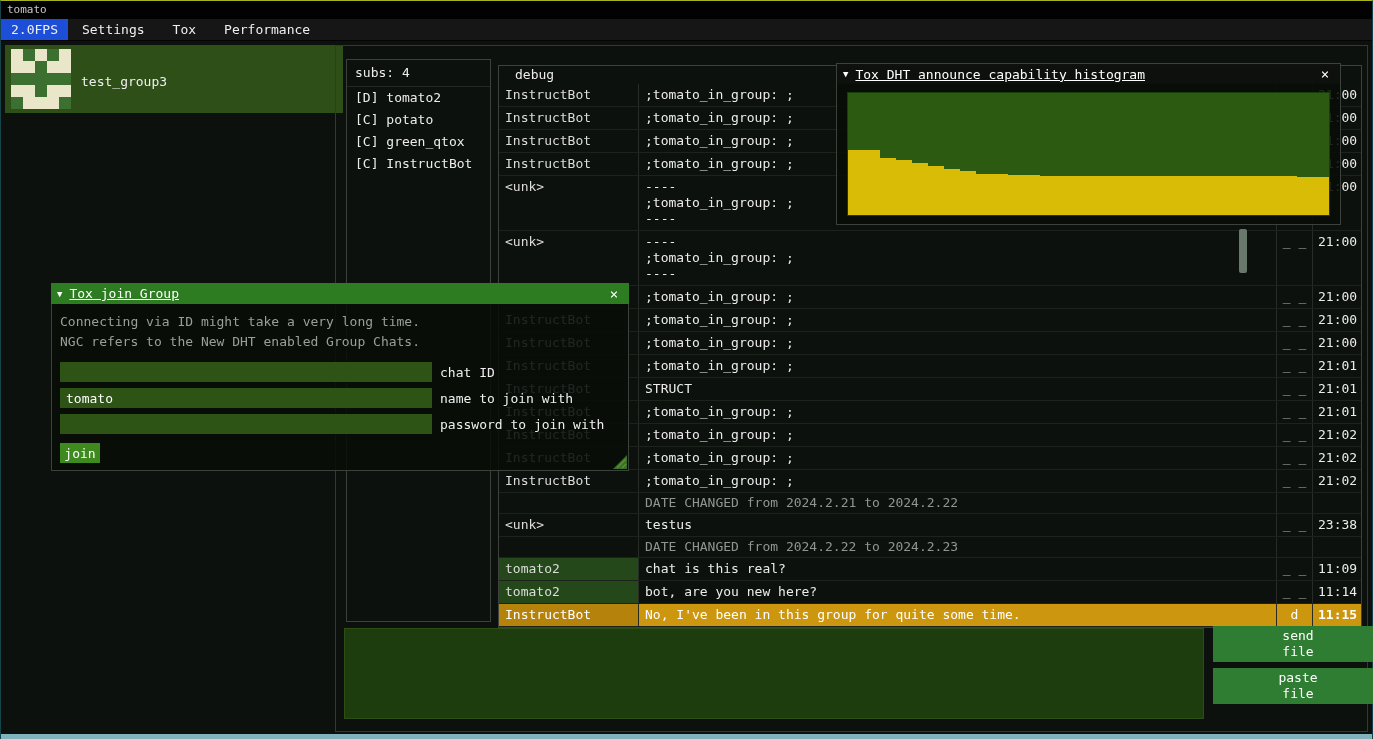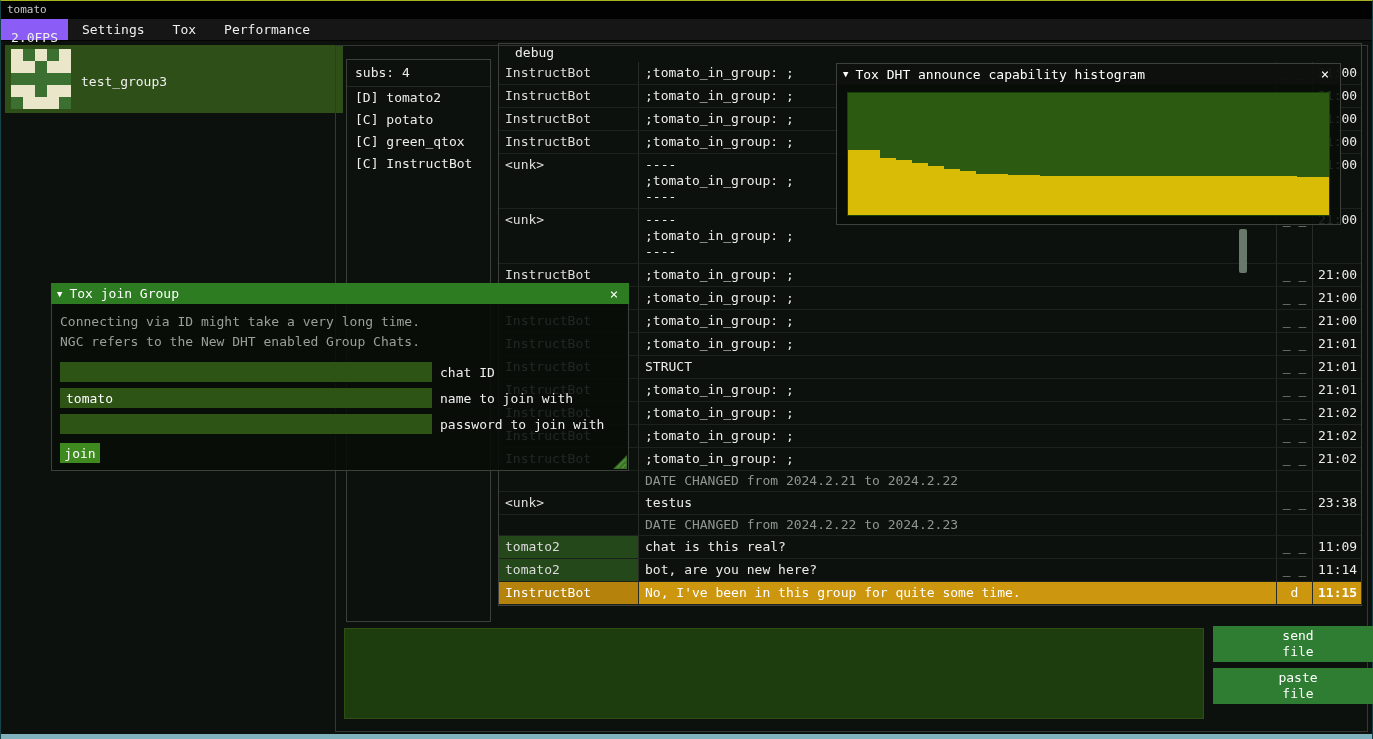--- a/index.html
+++ b/index.html
@@ -10,41 +10,41 @@
     font-size:13px;
     color:#ececec;
     position:relative;
   }
   .app { position:absolute; inset:0; border-top:1px solid #a8b21e; border-left:1px solid #14444a; border-right:1px solid #14444a; }
   .bottom-strip { position:absolute; left:0; right:0; bottom:0; height:5px; background:#7fb2bc; z-index:40; }
 
   
   .titlebar { position:absolute; top:0; left:0; right:0; height:18px; background:#020202; font-size:11px; color:#c9c9c9; padding:2px 6px; }
   .menubar { position:absolute; top:18px; left:0; right:0; height:22px; background:#161616; border-bottom:1px solid #050505; display:flex; align-items:center; color:#efefef; }
-  .menu-fps { padding:8px 10px; line-height:22px; background:#8b5cf6; height:100%; }
+  .menu-fps { padding:0 10px; line-height:22px; background:#1d4ed8; height:100%; }
   .menu-item { padding:0 14px; line-height:22px; cursor:default; }
 
   
   .sidebar { position:absolute; left:4px; top:44px; width:338px; }
   .group-row { display:flex; align-items:center; padding:4px 6px; margin-bottom:20px; min-height:66px; }
   .group-row.selected { background:var(--selected-group-bg,#2e4f17); }
   .avatar { width:60px; height:60px; display:block; flex:0 0 auto; }
   .avatar.small { width:56px; height:56px; }
   .group-label { margin-left:10px; margin-top:4px; color:#f0f0f0; }
 
   
   .right-frame { position:absolute; left:334px; top:44px; width:1033px; height:687px; border:1px solid #333833; }
 
   
   .members-panel { position:absolute; left:345px; top:58px; width:145px; height:563px; border:1px solid #3c413c; }
   .subs { padding:5px 8px 6px; border-bottom:1px solid #242924; }
   .member { padding:2px 8px; line-height:18px; }
 
   
-  .chat-panel { position:absolute; left:497px; top:42px; width:864px; height:563px; border:1px solid #3c413c; overflow:hidden; }
+  .chat-panel { position:absolute; left:497px; top:64px; width:864px; height:563px; border:1px solid #3c413c; overflow:hidden; }
   .chat-header { height:18px; line-height:17px; padding-left:16px; }
   .messages { position:absolute; top:18px; left:0; right:0; bottom:0; overflow:hidden; }
   .msg-row { display:flex; align-items:stretch; border-bottom:1px solid #1d221d; }
   .c-name  { width:140px; padding:3px 4px 3px 6px; border-right:1px solid #272c27; color:#dcdcdc; overflow:hidden; line-height:16px; }
   .c-text  { flex:1; padding:3px 6px; border-right:1px solid #272c27; white-space:pre-wrap; line-height:16px; }
   .c-status{ width:36px; padding:3px 2px; border-right:1px solid #272c27; color:#aeb4ae; text-align:center; line-height:16px; }
   .c-time  { width:48px; padding:3px 2px 3px 5px; line-height:16px; }
   .type-date .c-text { color:#8f968f; }
   .type-date .c-name, .type-date .c-text, .type-date .c-status, .type-date .c-time { padding-top:2px; padding-bottom:2px; }
   .type-me .c-name { background:var(--me-name-bg,#24481a); }
@@ -58,21 +58,21 @@
   .file-btn { position:absolute; left:1212px; width:170px; height:36px; background:var(--file-button-green,#2e7d32); border:none; color:#fff; font-family:"DejaVu Sans Mono", monospace; font-size:13px; line-height:16px; white-space:pre-line; text-align:center; cursor:pointer; z-index:6; }
   .file-btn.send { top:625px; }
   .file-btn.paste { top:667px; }
 
   
   .float-win { position:absolute; }
   .win-titlebar { height:21px; display:flex; align-items:center; padding:0 6px; color:#fff; }
   .win-titlebar.dark { background:rgba(13,17,13,0.97); border:1px solid #3c413c; border-bottom:none; }
   .win-titlebar.green { background:var(--titlebar-green,#2d7c22); }
   .collapse { font-size:9px; margin-right:7px; }
-  .win-title { flex:1; }
+  .win-title { flex:1;text-decoration:underline; }
   .win-close { width:18px; text-align:center; font-size:14px; cursor:pointer; }
   .win-body { border:1px solid #3c413c; border-top:none; background:rgba(8,13,8,0.88); }
 
   .histo { left:835px; top:62px; width:505px; z-index:15; }
   .histo-body { height:141px; padding:8px 10px; }
   .plot { width:100%; height:100%; background:var(--plot-bg,#2b5a10); border:1px solid #16400a; display:flex; align-items:flex-end; overflow:hidden; }
   .bar { flex:1; }
 
   .join { left:50px; top:282px; width:578px; z-index:20; }
   .join-body { height:167px; padding:8px; position:relative; }

